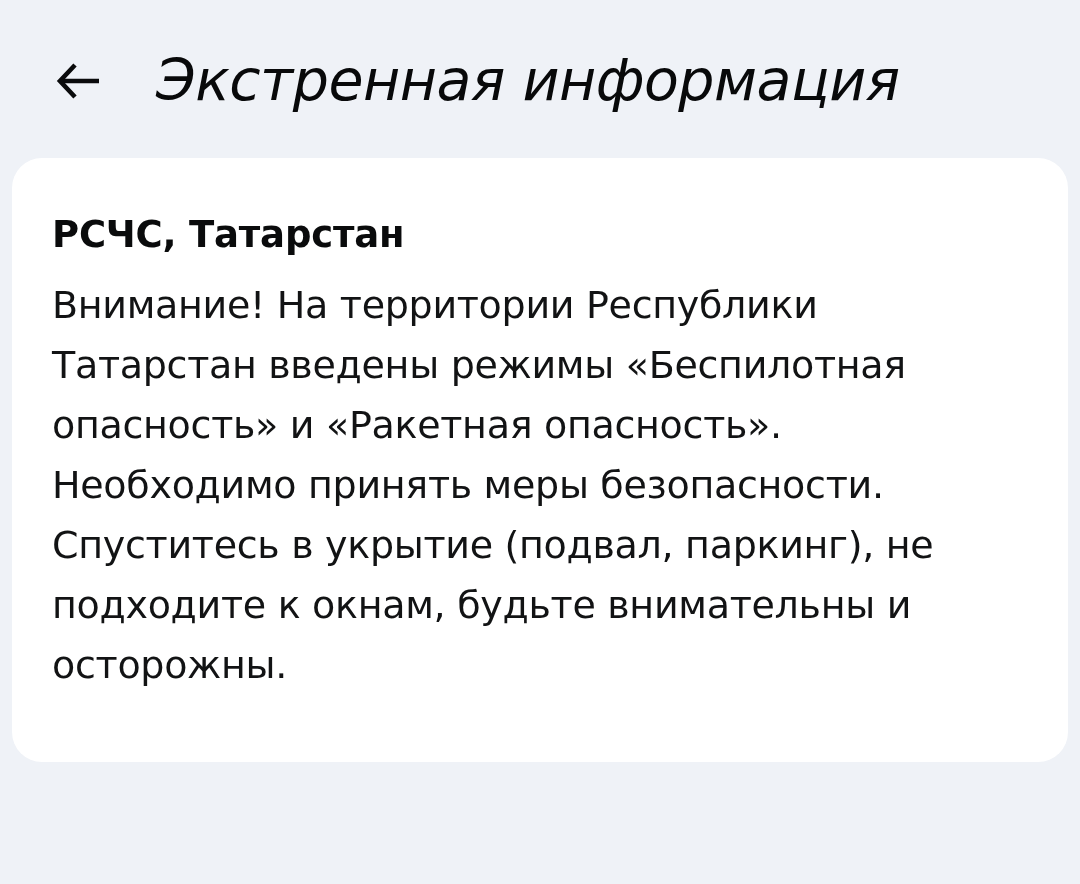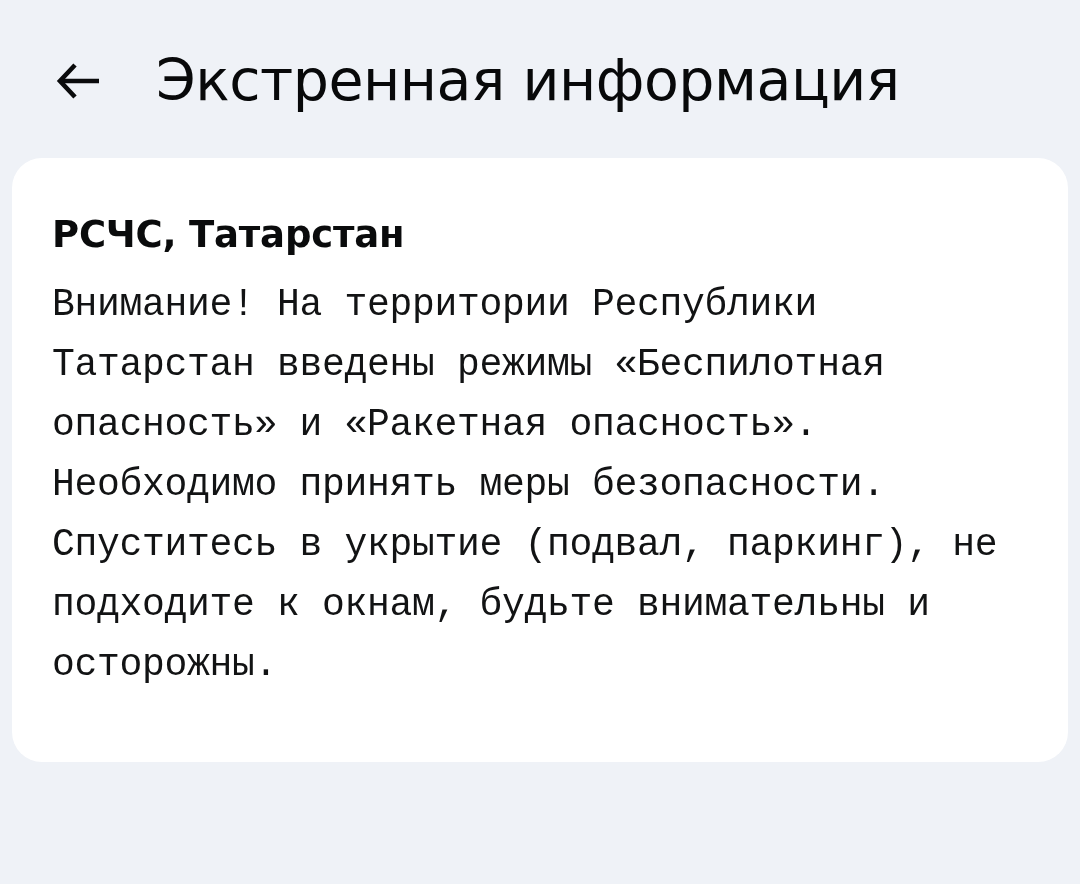--- a/index.html
+++ b/index.html
@@ -45,20 +45,21 @@
 
   .page-title {
     margin-left: 44px;
     font-size: 57px;
     font-weight: 400;
     color: #08090a;
     letter-spacing: -0.5px;
     line-height: 1;
     white-space: nowrap;
     margin-top: 2px;
+    font-style: italic;
   }
 
   
   .card {
     position: absolute;
     left: 12px;
     top: 158px;
     width: 1056px;
     height: 604px;
     background: #ffffff;
@@ -78,21 +79,20 @@
   }
 
   .alert-body {
     font-size: 38px;
     font-weight: 400;
     color: #121314;
     line-height: 60px;
     margin: 0;
     width: 960px;
     letter-spacing: -0.3px;
-    font-family: Liberation Mono, monospace;
   }
 </style>
 </head>
 <body>
 
 <div class="header">
   <button class="back-button" aria-label="back">
     <span>
       <svg width="60" height="60" viewBox="0 0 60 60" fill="none" aria-hidden="true">
         <path d="M50 30 H12" stroke="#0a0b0c" stroke-width="4.6" stroke-linecap="butt"></path>

